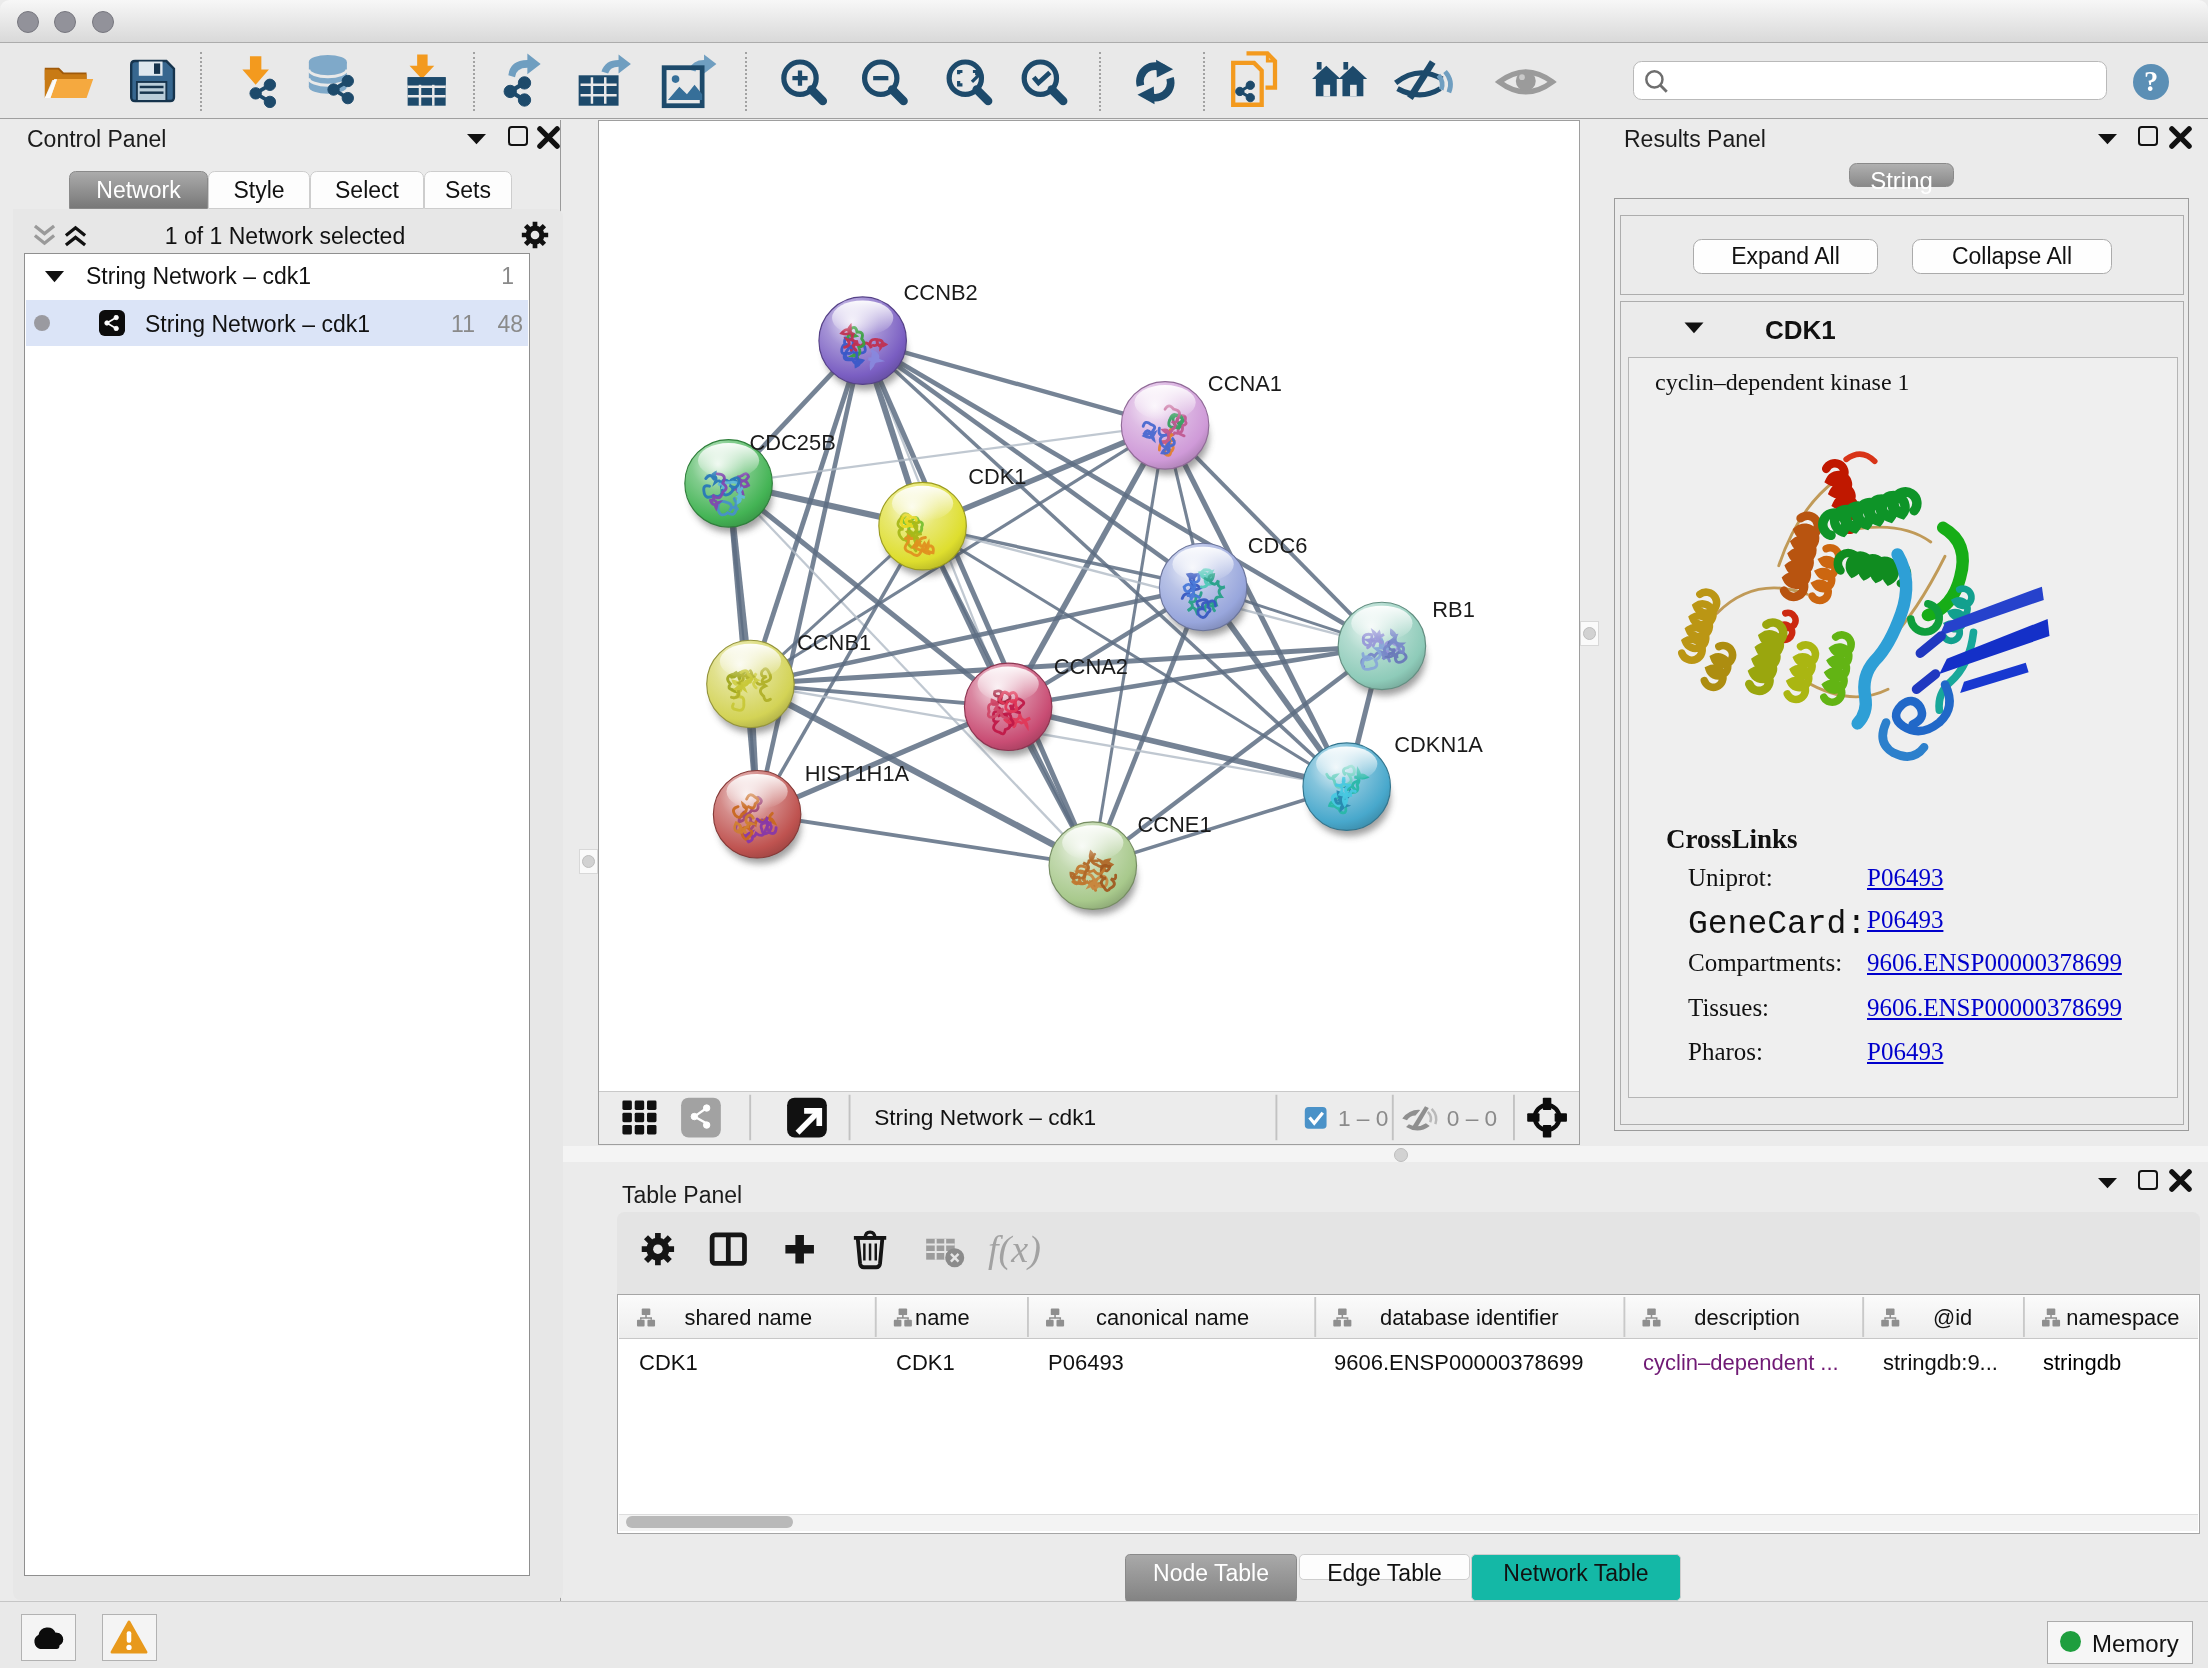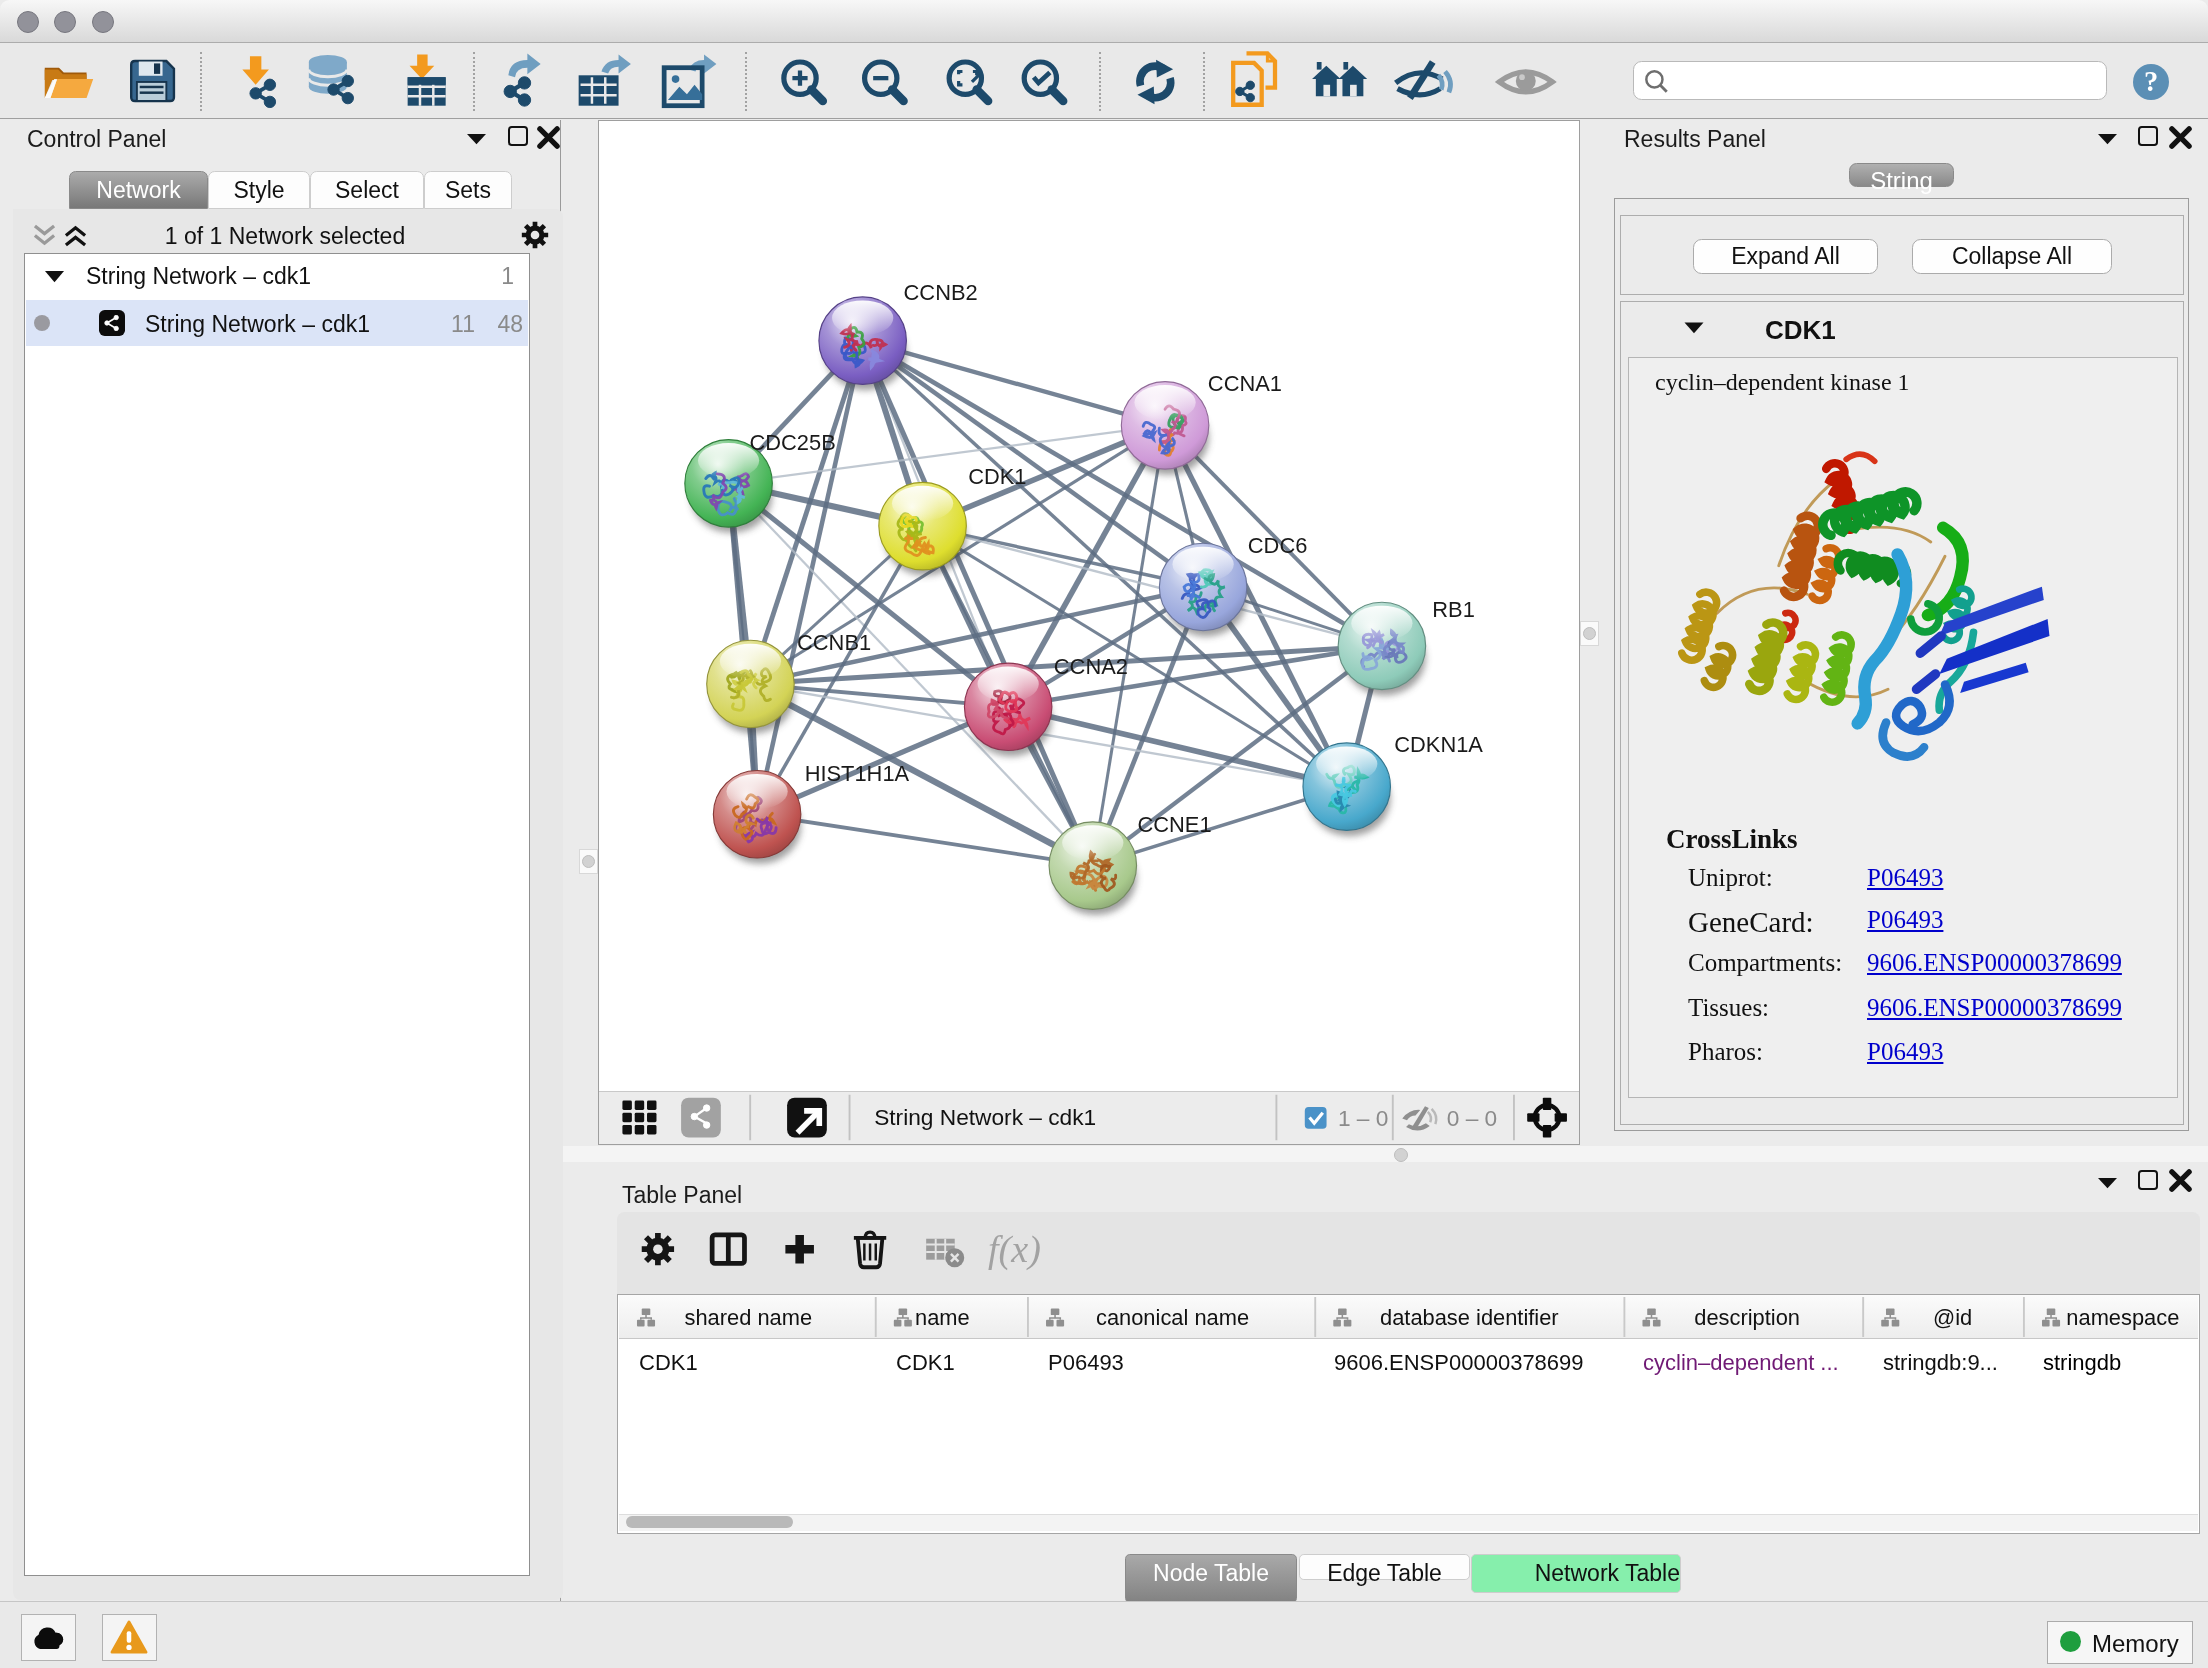--- a/index.html
+++ b/index.html
@@ -601,21 +601,21 @@
       <path d="M408 186 L302 228 l-8 16 116 -40 z" fill="#1430c8" stroke="none"></path>
       <path d="M385 232 L320 252 l-4 12 72 -22 z" fill="#1838d0" stroke="none"></path>
       <path d="M296 204 l-22 18 M290 244 l-20 16" stroke="#2038c0" stroke-width="10"></path>
       <path d="M300 255 q12 24 -6 40 q-20 16 -38 4 q-14 -10 -2 -22 q12 -10 20 2 q6 12 -8 18" stroke="#2168c8" stroke-width="9"></path>
       <path d="M238 295 q-10 22 8 32 q20 10 32 -6" stroke="#2c80cc" stroke-width="9"></path>
     </g>
   </svg>
 <div class="abs" style="left:1666px;top:824px;font-size:27px;font-weight:bold;color:#111;font-family:'Liberation Serif',serif">CrossLinks</div>
 <div class="abs" style="left:1688px;top:864px;font-size:25px;color:#111;font-family:'Liberation Serif',serif">Uniprot:</div>
 <div class="abs" style="left:1867px;top:864px;font-size:25px;color:#0000cc;text-decoration:underline;font-family:'Liberation Serif',serif">P06493</div>
-<div class="abs" style="left:1688px;top:906px;font-size:29px;color:#111;font-family:Liberation Serif, serif">GeneCard:</div>
+<div class="abs" style="left:1688px;top:906px;font-size:33px;color:#111;font-family:Liberation Mono, monospace">GeneCard:</div>
 <div class="abs" style="left:1867px;top:906px;font-size:25px;color:#0000cc;text-decoration:underline;font-family:'Liberation Serif',serif">P06493</div>
 <div class="abs" style="left:1688px;top:949px;font-size:25px;color:#111;font-family:'Liberation Serif',serif">Compartments:</div>
 <div class="abs" style="left:1867px;top:949px;font-size:25px;color:#0000cc;text-decoration:underline;font-family:'Liberation Serif',serif">9606.ENSP00000378699</div>
 <div class="abs" style="left:1688px;top:994px;font-size:25px;color:#111;font-family:'Liberation Serif',serif">Tissues:</div>
 <div class="abs" style="left:1867px;top:994px;font-size:25px;color:#0000cc;text-decoration:underline;font-family:'Liberation Serif',serif">9606.ENSP00000378699</div>
 <div class="abs" style="left:1688px;top:1038px;font-size:25px;color:#111;font-family:'Liberation Serif',serif">Pharos:</div>
 <div class="abs" style="left:1867px;top:1038px;font-size:25px;color:#0000cc;text-decoration:underline;font-family:'Liberation Serif',serif">P06493</div>
 <div class="abs" style="left:563px;top:1146px;width:1645px;height:16px;background:#f4f4f4"></div>
 <div class="abs" style="left:1394px;top:1148px;width:14.3px;height:14.3px;border-radius:50%;background:#d2d2d2;border:1px solid #bdbdbd"></div>
 <div class="abs panel-title" style="left:622px;top:1182px">Table Panel</div>
@@ -719,21 +719,21 @@
 <div class="abs" style="left:896px;top:1350px;font-size:22px;color:#111">CDK1</div>
 <div class="abs" style="left:1048px;top:1350px;font-size:22px;color:#111">P06493</div>
 <div class="abs" style="left:1334px;top:1350px;font-size:22px;color:#111">9606.ENSP00000378699</div>
 <div class="abs" style="left:1643px;top:1350px;font-size:22px;color:#701a75">cyclin–dependent ...</div>
 <div class="abs" style="left:1883px;top:1350px;font-size:22px;color:#111">stringdb:9...</div>
 <div class="abs" style="left:2043px;top:1350px;font-size:22px;color:#000000">stringdb</div>
 <div class="abs" style="left:619px;top:1514px;width:1579px;height:17px;background:#f3f3f3;border-top:1px solid #ddd"></div>
 <div class="abs" style="left:626px;top:1516px;width:167px;height:12.4px;background:#b9b9b9;border-radius:6.7px"></div>
 <div class="abs" style="left:1125px;top:1554px;width:172px;height:49px;background:linear-gradient(#a9a9a9,#828282);color:#fff;border:1px solid #8a8a8a;border-radius:4.8px;font-size:23px;text-align:center;line-height:37px">Node Table</div>
 <div class="abs" style="left:1299px;top:1554px;width:171px;height:26px;background:#fdfdfd;color:#111;border:1px solid #cdcdcd;border-radius:4.8px;font-size:23px;text-align:center;line-height:37px">Edge Table</div>
-<div class="abs" style="left:1471px;top:1554px;width:210px;height:39px;background:#86efac;color:#111;border:1px solid #cdcdcd;border-radius:4.8px;font-size:23px;text-align:right;line-height:37px">Network Table</div>
+<div class="abs" style="left:1471px;top:1554px;width:210px;height:47px;background:#14b8a6;color:#111;border:1px solid #cdcdcd;border-radius:4.8px;font-size:23px;text-align:center;line-height:37px">Network Table</div>
 <div class="abs" style="left:0;top:1601px;width:2208px;height:68px;background:#e9e9e9;border-top:1.9px solid #c6c6c6"></div>
 <div class="abs" style="left:21px;top:1614px;width:55px;height:47px;background:#f4f4f4;border:1.9px solid #b2b2b2"></div>
 <svg class="abs" style="left:31px;top:1626px" width="36" height="24" viewBox="0 0 38 25">
 <path d="M10 24 a8 8 0 0 1 -2 -15 a9.5 9.5 0 0 1 18 -2 a7 7 0 0 1 4 13 z" fill="#0c0c0c"></path>
 <circle cx="27" cy="14" r="7" fill="#0c0c0c"></circle>
     <rect x="8" y="17" width="22" height="7" rx="3" fill="#0c0c0c"></rect>
   </svg>
 <div class="abs" style="left:102px;top:1614px;width:55px;height:47px;background:#f4f4f4;border:1.9px solid #b2b2b2"></div>
 <svg class="abs" style="left:110px;top:1620px" width="38" height="35" viewBox="0 0 40 37">
 <path d="M20 2 L38 34 H2 Z" fill="#e8991c" stroke="#e8991c" stroke-width="3" stroke-linejoin="round"></path>

